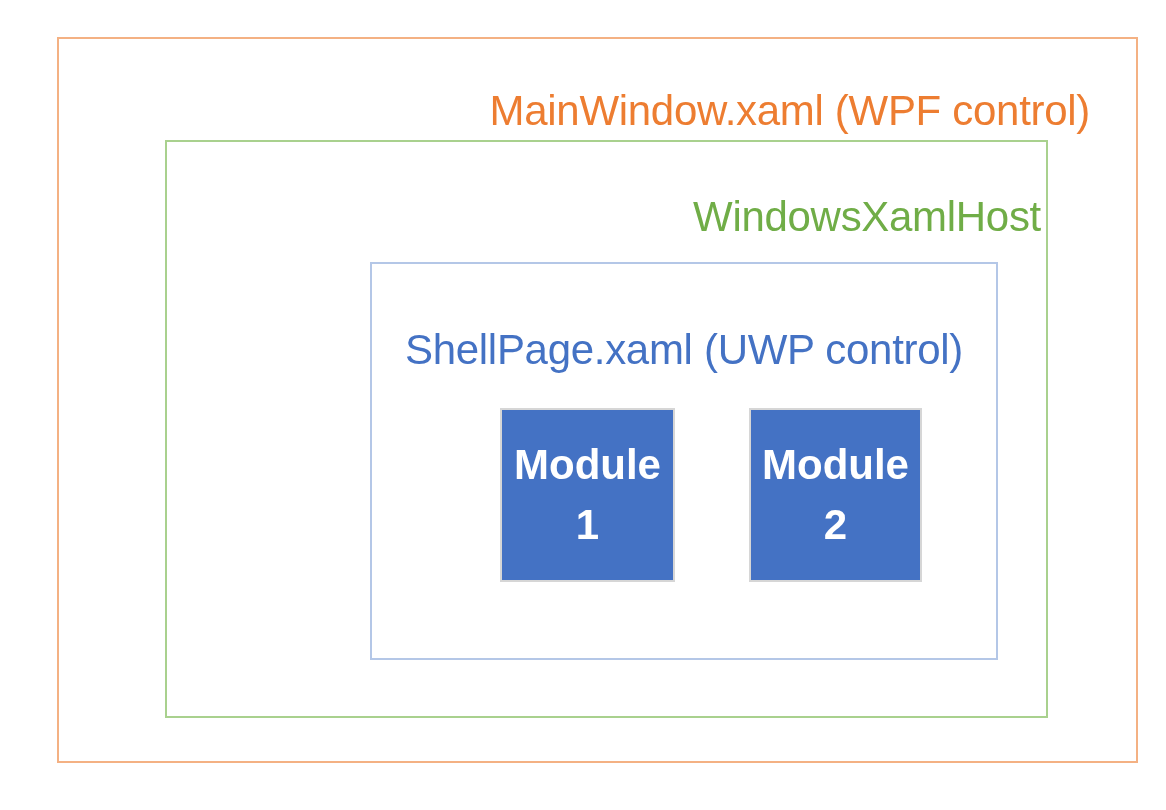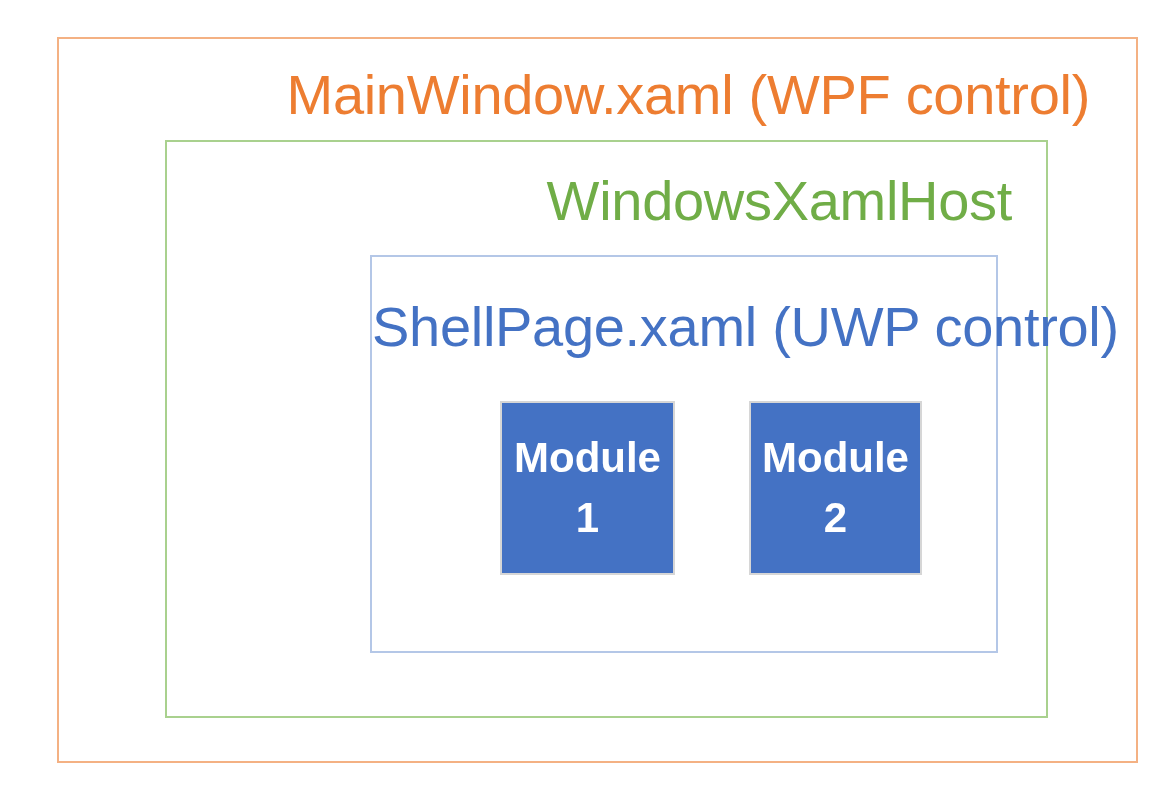--- a/index.html
+++ b/index.html
@@ -29,40 +29,41 @@
   }
   .host-box {
     left: 106px;
     top: 101px;
     width: 883px;
     height: 578px;
     border: 2px solid #A9D18E;
   }
   .shell-box {
     left: 203px;
-    top: 113px;
+    top: 120px;
     width: 628px;
     height: 398px;
     border: 2px solid #B4C7E7;
   }
   .title {
     position: absolute;
-    font-size: 56px;
+    font-size: 42px;
     line-height: 1.15;
     white-space: nowrap;
     letter-spacing: -0.3px;
+    margin-top: 24px;
   }
   .outer-title {
     top: 24px;
     right: 46px;
     color: #ED7D31;
   }
   .host-title {
     top: 27px;
-    right: 34px;
+    right: 5px;
     color: #70AD47;
   }
   .shell-title {
     top: 38px;
     left: 0;
     width: 100%;
     text-align: center;
     color: #4472C4;
   }
   .module {

